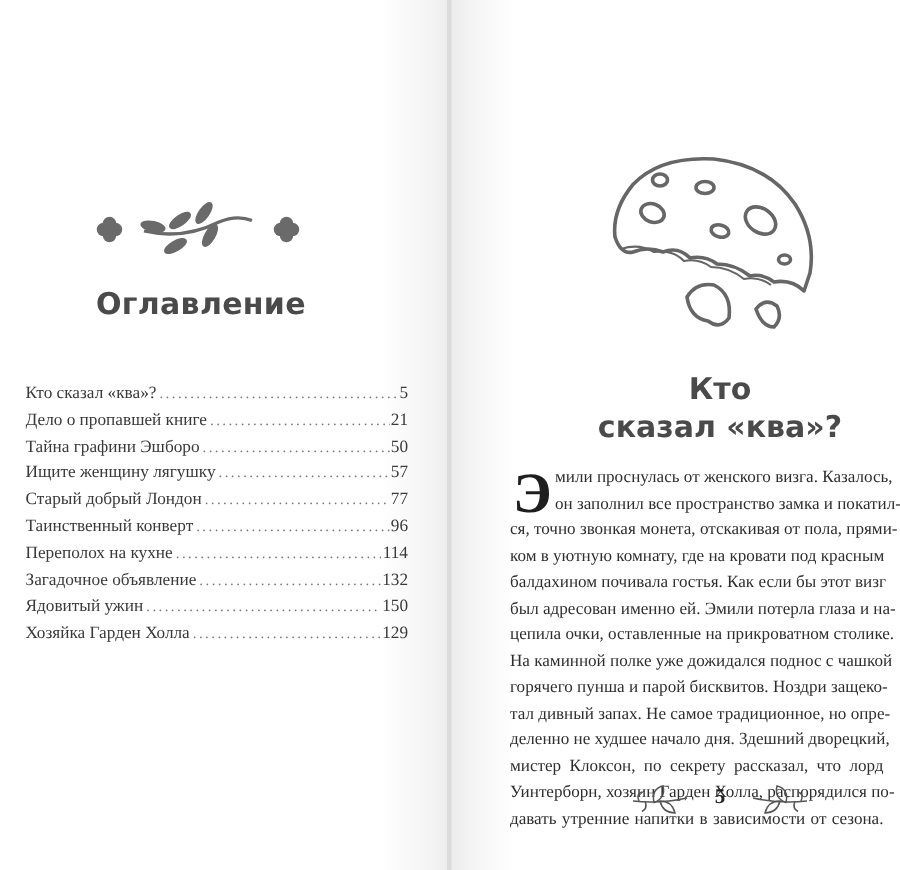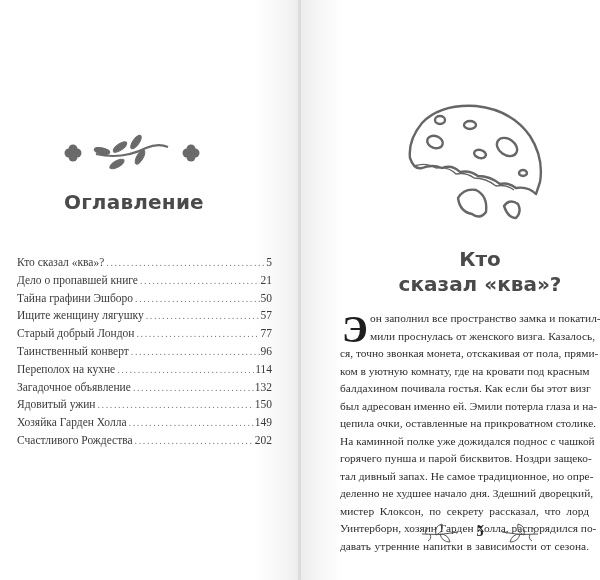--- a/index.html
+++ b/index.html
@@ -103,26 +103,21 @@
           <span class="p">132</span>
         </li>
       <li>
           <span class="t">Ядовитый ужин</span>
           <span class="dots"></span>
           <span class="p">150</span>
         </li>
       <li>
           <span class="t">Хозяйка Гарден Холла</span>
           <span class="dots"></span>
-          <span class="p">149</span>
-        </li>
-      <li>
-          <span class="t">Счастливого Рождества</span>
-          <span class="dots"></span>
-          <span class="p">202</span>
+          <span class="p">129</span>
         </li>
     </ul>
   </div>
 
   <div class="spine"></div>
 
   <div class="page page-right"></div>
 
   <svg class="cookie" viewBox="0 0 140 150" fill="none" stroke="#666" stroke-width="2.4" stroke-linejoin="round">
     <path d="M6 80 Q4 62 18 45 Q36 26 72 28 Q108 32 126 58 Q140 80 136 104 L132 116 Q124 108 112 110 Q104 104 96 106 Q86 98 74 98 Q66 92 56 94 Q48 86 38 90 Q28 86 18 90 Q10 92 6 80 Z"></path>
@@ -139,22 +134,22 @@
   </svg>
 
   <div class="chapter-title">
     <div>Кто</div>
     <div>сказал «ква»?</div>
   </div>
 
   <div class="dropcap">Э</div>
 
   <div class="body-text">
+    <span class="line indent">мили проснулась от женского визга. Казалось,</span>
     <span class="line indent">он заполнил все пространство замка и покатил-</span>
-    <span class="line indent">мили проснулась от женского визга. Казалось,</span>
     <span class="line">ся, точно звонкая монета, отскакивая от пола, прями-</span>
     <span class="line">ком в уютную комнату, где на кровати под красным</span>
     <span class="line">балдахином почивала гостья. Как если бы этот визг</span>
     <span class="line">был адресован именно ей. Эмили потерла глаза и на-</span>
     <span class="line">цепила очки, оставленные на прикроватном столике.</span>
     <span class="line">На каминной полке уже дожидался поднос с чашкой</span>
     <span class="line">горячего пунша и парой бисквитов. Ноздри защеко-</span>
     <span class="line">тал дивный запах. Не самое традиционное, но опре-</span>
     <span class="line">деленно не худшее начало дня. Здешний дворецкий,</span>
     <span class="line">мистер Клоксон, по секрету рассказал, что лорд</span>

